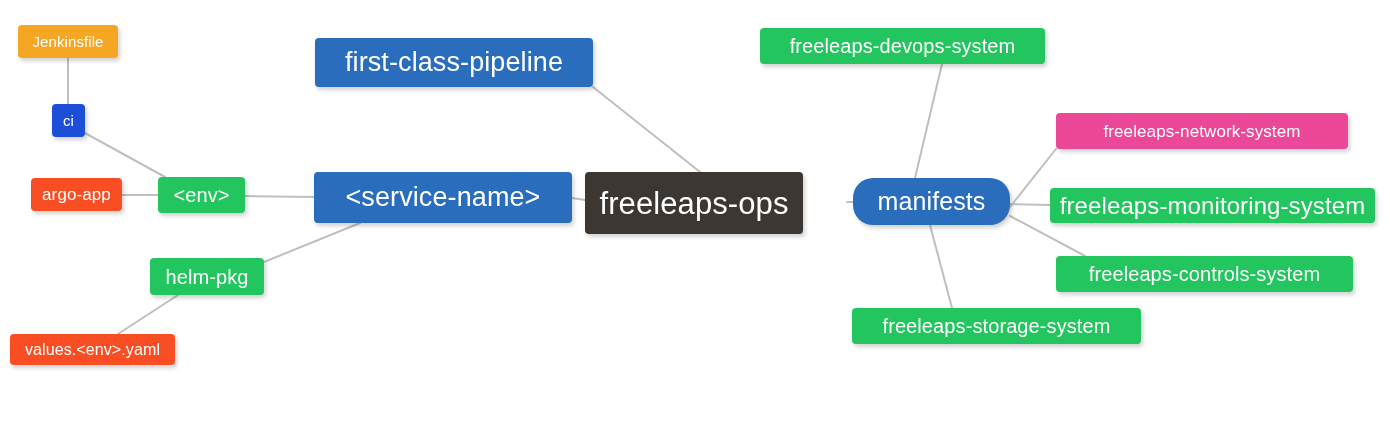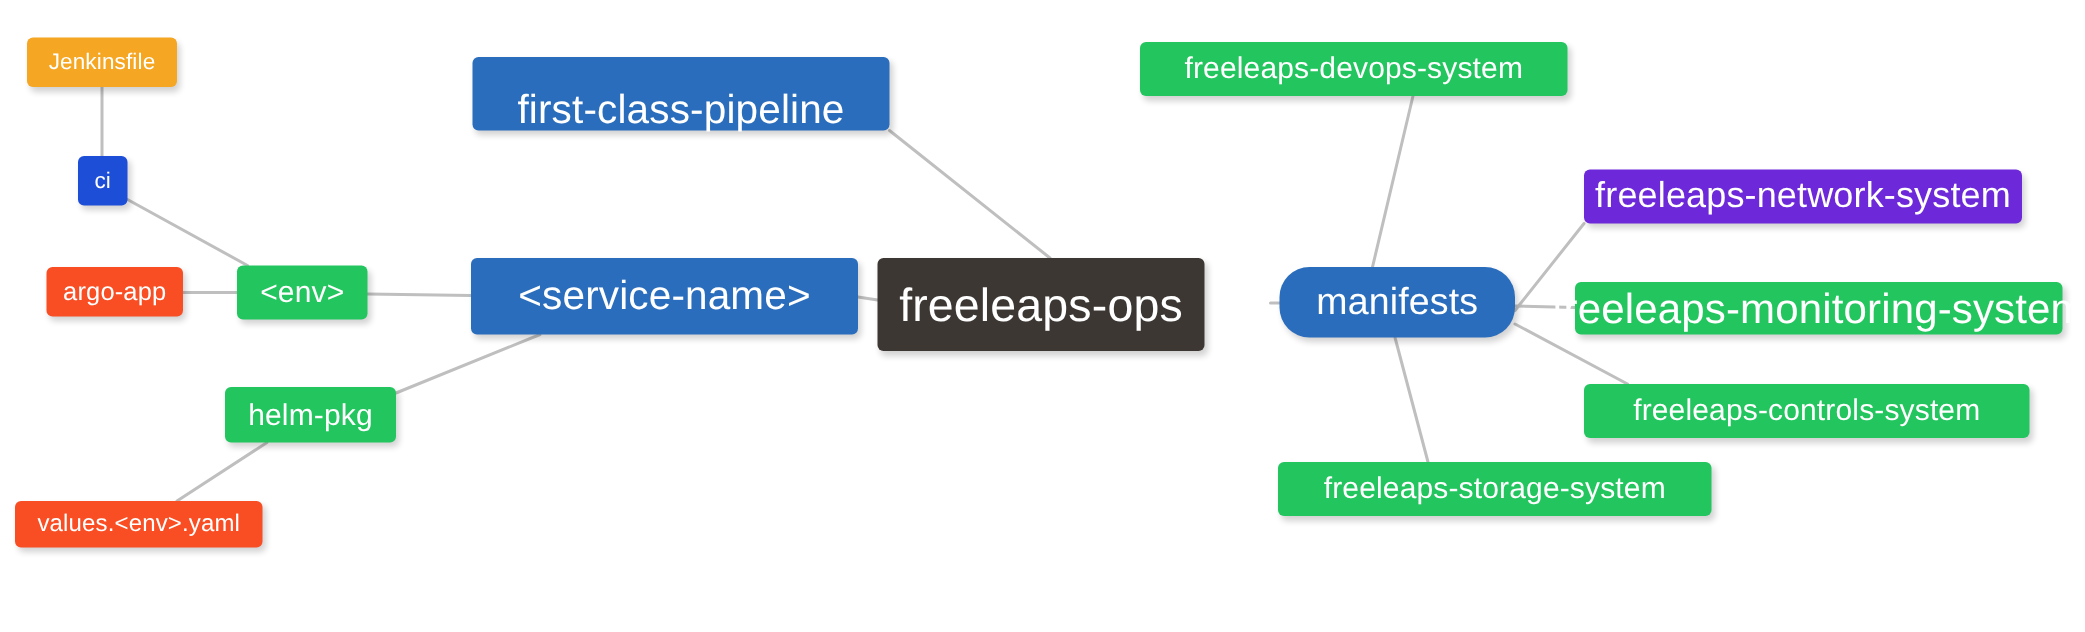--- a/index.html
+++ b/index.html
@@ -64,21 +64,21 @@
       <line x1="1010" y1="216" x2="1085" y2="256" stroke="#bfbfbf" stroke-width="2" stroke-linecap="round"></line>
       <line x1="930" y1="225" x2="952" y2="308" stroke="#bfbfbf" stroke-width="2" stroke-linecap="round"></line>
     </svg>
   <div id="node-layer">
       <div class="node" style="left: 585px; top: 172px; width: 218px; height: 62px; background: rgb(60, 55, 51); font-size: 31px;">
         <span class="node-label">freeleaps-ops</span>
       </div>
       <div class="node" style="left: 314px; top: 172px; width: 258px; height: 51px; background: rgb(42, 109, 188); font-size: 27px;">
         <span class="node-label">&lt;service-name&gt;</span>
       </div>
-      <div class="node" style="left: 315px; top: 38px; width: 278px; height: 49px; background: rgb(42, 109, 188); font-size: 27px; align-items: flex-end;">
+      <div class="node" style="left: 315px; top: 38px; width: 278px; height: 49px; background: rgb(42, 109, 188); font-size: 27px;">
         <span class="node-label">first-class-pipeline</span>
       </div>
       <div class="node" style="left: 853px; top: 178px; width: 157px; height: 47px; background: rgb(42, 109, 188); font-size: 25px; border-radius: 20px;">
         <span class="node-label">manifests</span>
       </div>
       <div class="node" style="left: 158px; top: 177px; width: 87px; height: 36px; background: rgb(34, 197, 94); font-size: 20px;">
         <span class="node-label">&lt;env&gt;</span>
       </div>
       <div class="node" style="left: 150px; top: 258px; width: 114px; height: 37px; background: rgb(34, 197, 94); font-size: 20px;">
         <span class="node-label">helm-pkg</span>
@@ -91,24 +91,24 @@
       </div>
       <div class="node" style="left: 18px; top: 25px; width: 100px; height: 33px; background: rgb(245, 166, 35); font-size: 15px;">
         <span class="node-label">Jenkinsfile</span>
       </div>
       <div class="node" style="left: 10px; top: 334px; width: 165px; height: 31px; background: rgb(249, 78, 35); font-size: 16px;">
         <span class="node-label">values.&lt;env&gt;.yaml</span>
       </div>
       <div class="node" style="left: 760px; top: 28px; width: 285px; height: 36px; background: rgb(34, 197, 94); font-size: 20px;">
         <span class="node-label">freeleaps-devops-system</span>
       </div>
-      <div class="node" style="left: 1056px; top: 113px; width: 292px; height: 36px; background: #6d28d9; font-size: 24px;">
+      <div class="node" style="left: 1056px; top: 113px; width: 292px; height: 36px; background: #ec4899; font-size: 17px;">
         <span class="node-label">freeleaps-network-system</span>
       </div>
-      <div class="node" style="left: 1050px; top: 188px; width: 325px; height: 35px; background: rgb(34, 197, 94); font-size: 28px;">
+      <div class="node" style="left: 1050px; top: 188px; width: 325px; height: 35px; background: rgb(34, 197, 94); font-size: 24px;">
         <span class="node-label">freeleaps-monitoring-system</span>
       </div>
       <div class="node" style="left: 1056px; top: 256px; width: 297px; height: 36px; background: rgb(34, 197, 94); font-size: 20px;">
         <span class="node-label">freeleaps-controls-system</span>
       </div>
       <div class="node" style="left: 816px; top: 308px; width: 289px; height: 36px; background: rgb(34, 197, 94); font-size: 20px; margin-left: 36px;">
         <span class="node-label">freeleaps-storage-system</span>
       </div>
     </div>
 </div>

